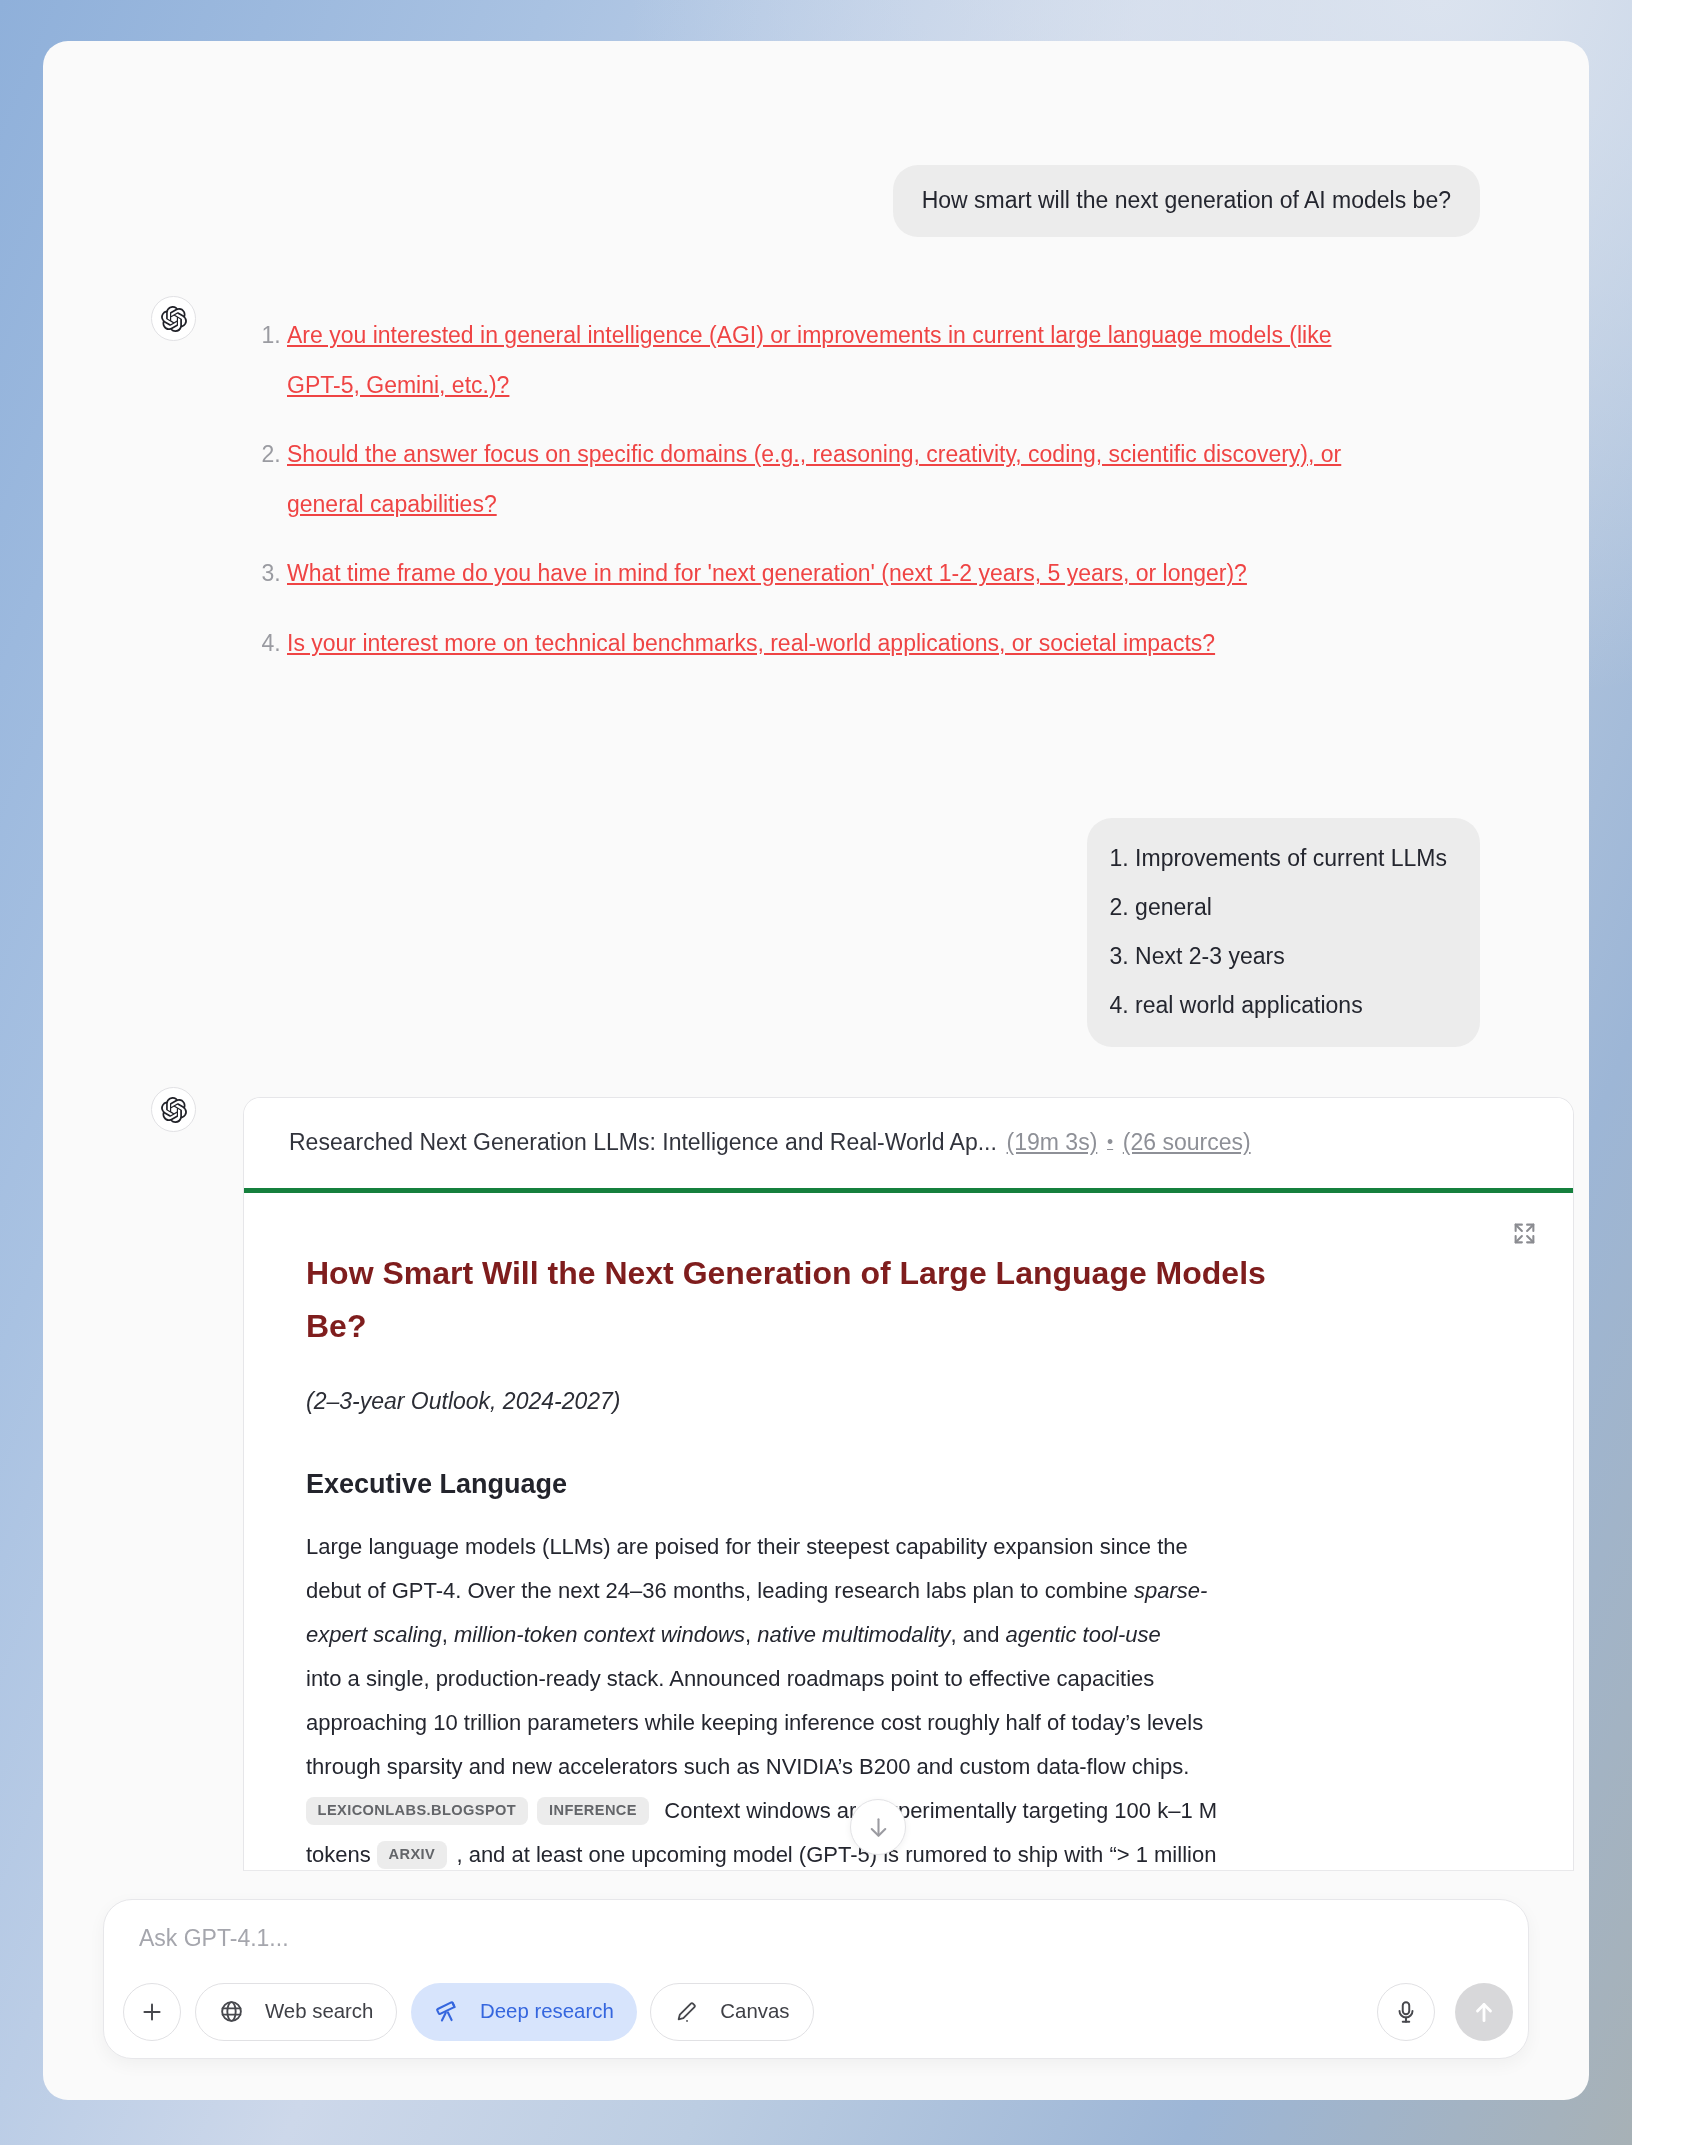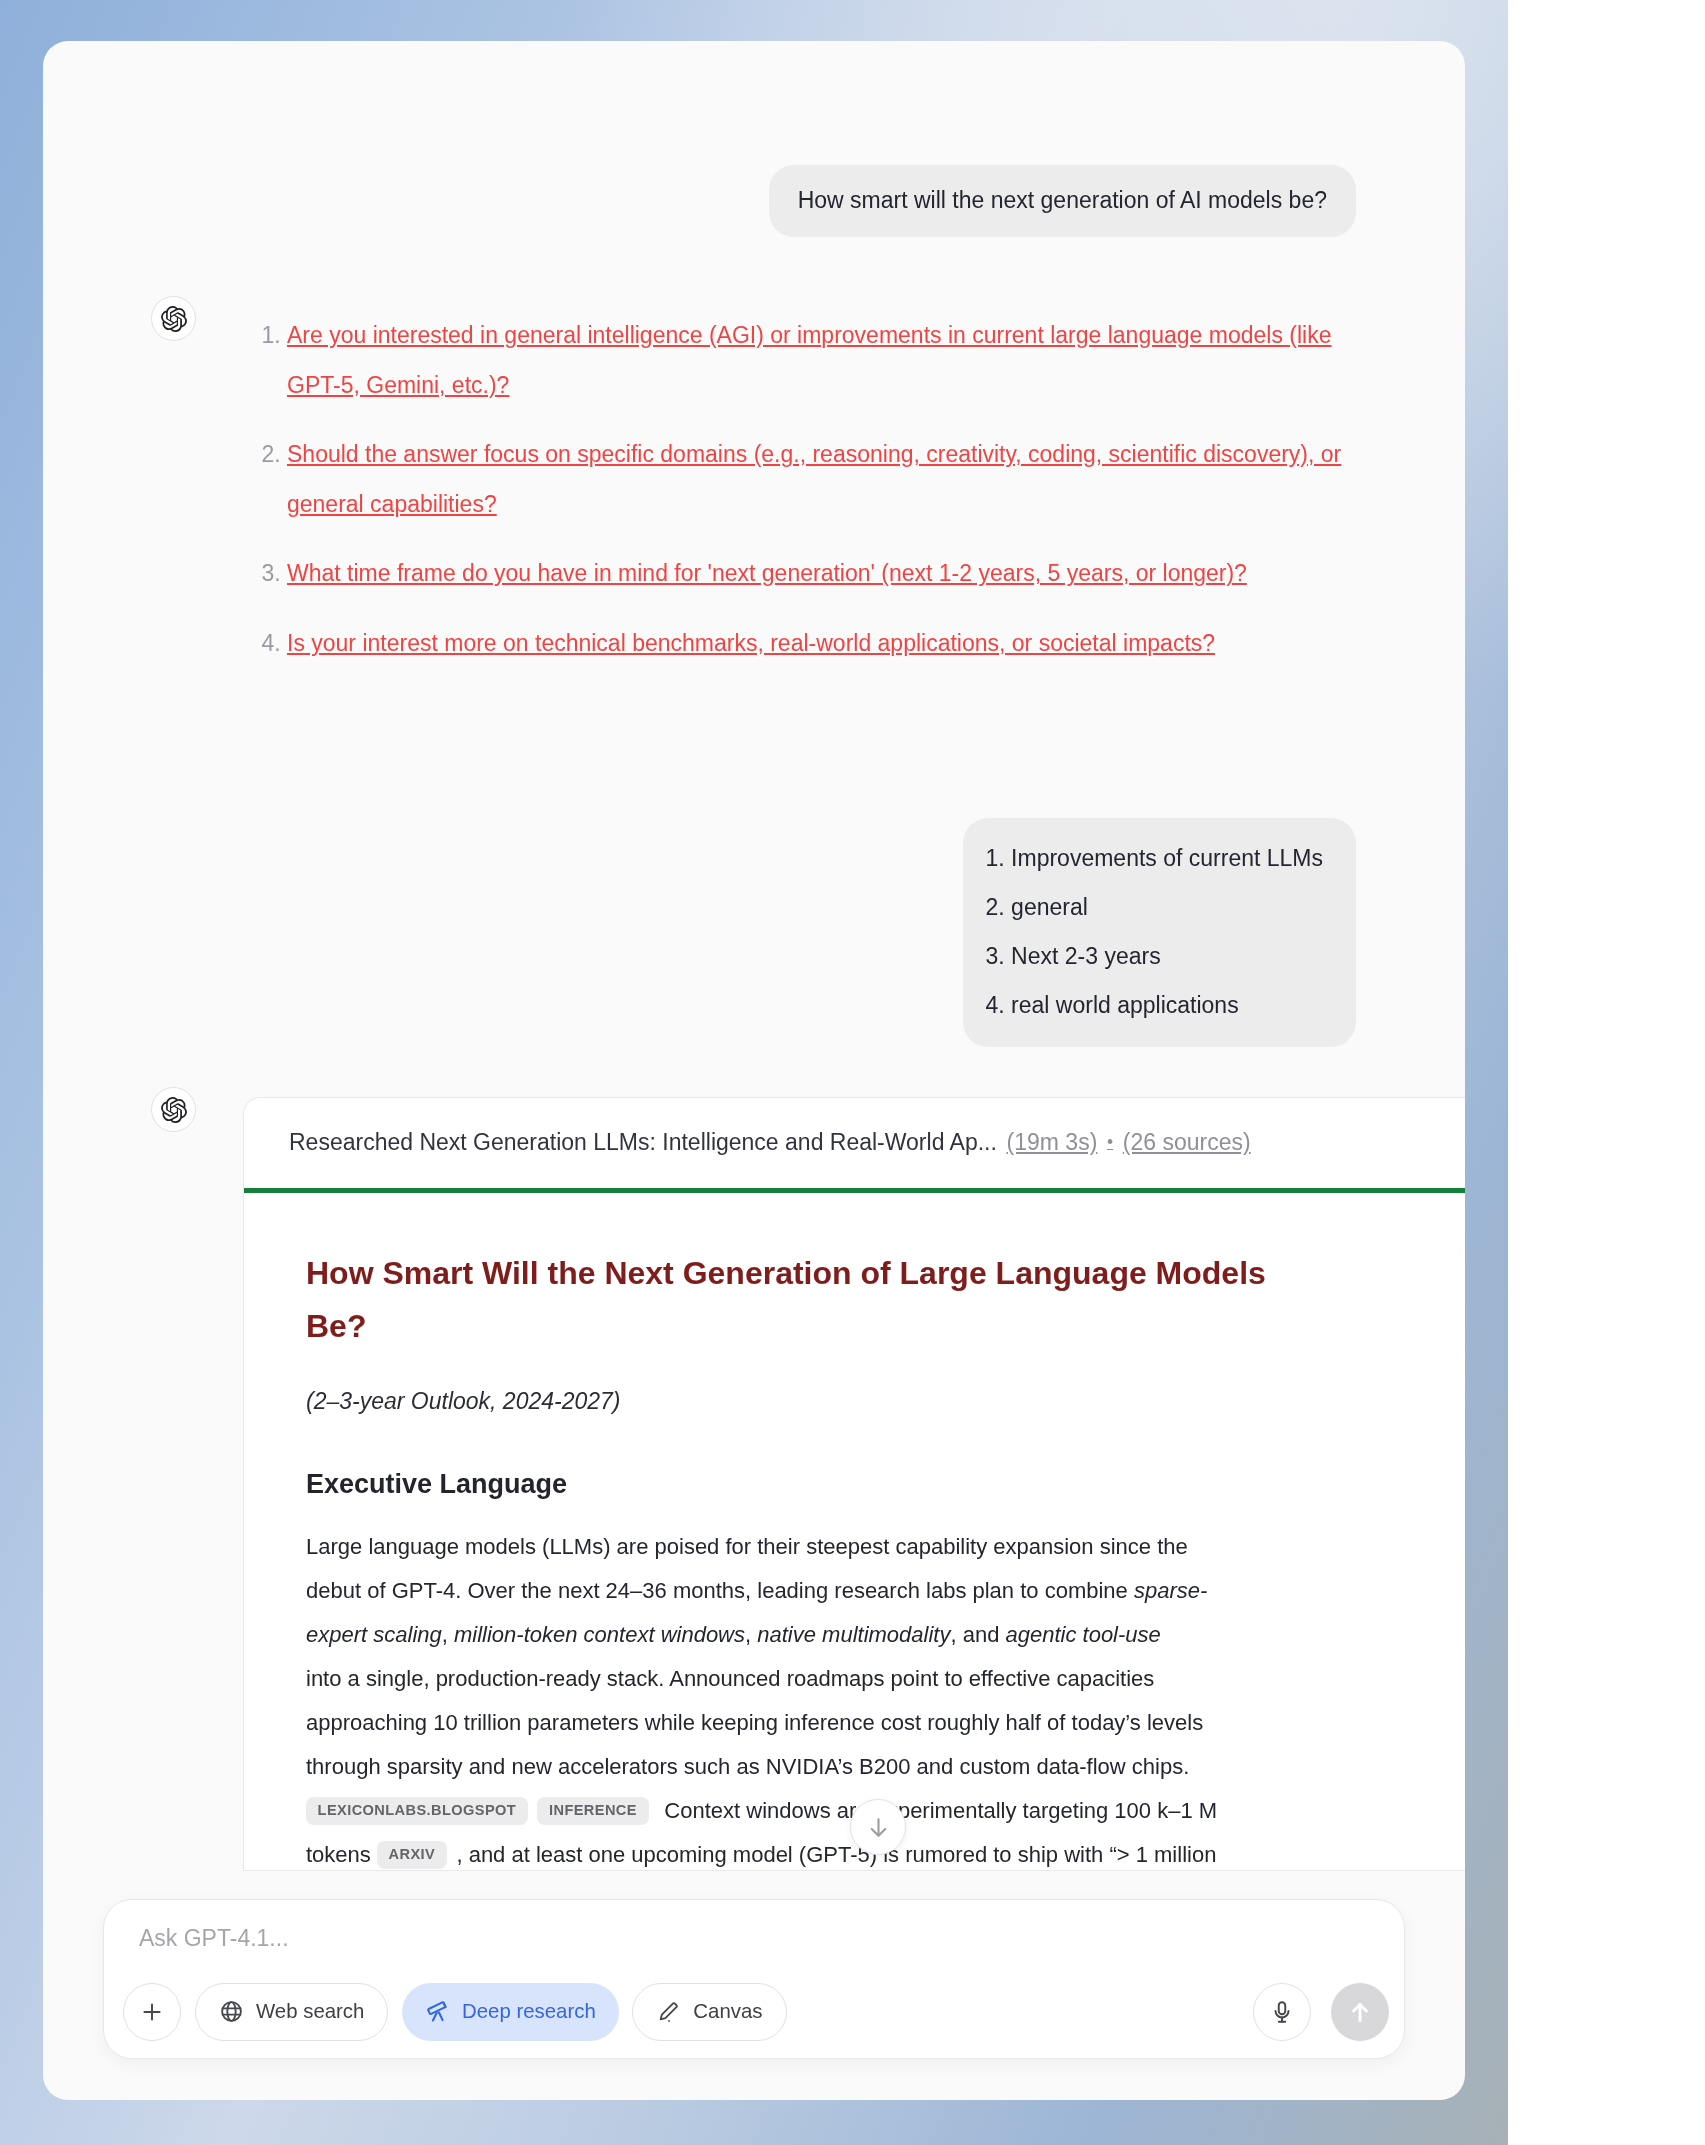--- a/index.html
+++ b/index.html
@@ -1,20 +1,20 @@
 <!DOCTYPE html>
 <html><head>
 <meta charset="utf-8">
 <style>
   * { margin:0; padding:0; box-sizing:border-box; }
   html,body { width:1706px; height:2145px; }
   body { font-family:"Liberation Sans", sans-serif; }
 
   .bg {
-    position:relative; width:1508px; height:2145px; overflow:hidden;
+    position:relative; width:1632px; height:2145px; overflow:hidden;
     background:
       radial-gradient(90% 60% at 88% 0%, rgba(222,229,240,.9) 0%, rgba(222,229,240,0) 55%),
       linear-gradient(112deg, #8fb0da 0%, #a9c2e2 22%, #cdd8ea 46%, #bccde2 62%, #9db6d6 82%, #a7b1b6 100%);
     padding-left: 28px;
   }
 
   .app {
     position:absolute; left:43px; right:43px; top:41px; bottom:45px;
     background:#fafafa; border-radius:25px; overflow:hidden;
   }
@@ -106,21 +106,21 @@
     position:absolute; left:19.4px; right:15.5px; bottom:17.5px;
     display:flex; align-items:center; gap:13.6px;
   }
   .icon-btn {
     width:58px; height:58px; border-radius:50%; background:#fff;
     border:1px solid #e1e1e4; display:flex; align-items:center; justify-content:center; cursor:pointer;
   }
   .icon-btn svg { width:26px; height:26px; stroke:#47484d; }
   .pill {
     height:58px; border-radius:29px; border:1px solid #e1e1e4; background:#fff;
-    display:flex; align-items:center; gap:12px; padding:0 23px; cursor:pointer;
+    display:flex; align-items:center; gap:21px; padding:0 23px; cursor:pointer;
     font-family:"Liberation Sans", sans-serif; font-size:20.4px; color:#3f4046;text-align:center;
   }
   .pill svg { width:25px; height:25px; stroke:#47484d; }
   .pill-active { background:#d7e4fc; border:none; color:#3566de; }
   .pill-active svg { stroke:#3566de; }
   .right { margin-left:auto; display:flex; align-items:center; gap:19.4px; }
   .send {
     width:58px; height:58px; border-radius:50%; background:#d8d8da; border:none;
     display:flex; align-items:center; justify-content:center; cursor:pointer;
   }

